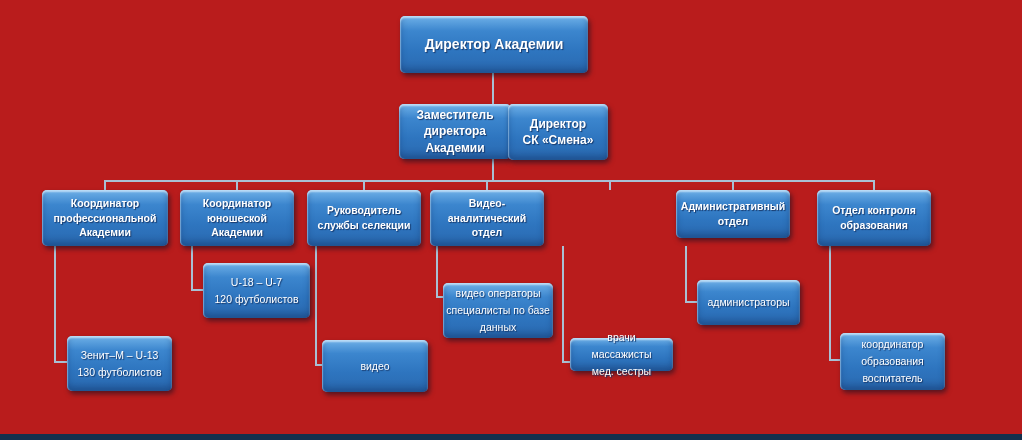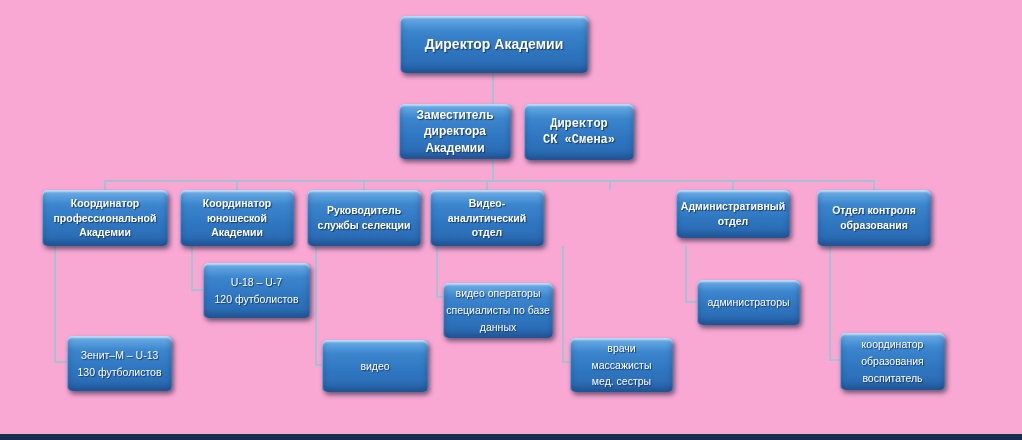--- a/index.html
+++ b/index.html
@@ -1,18 +1,18 @@
 <!DOCTYPE html>
 <html><head>
 <meta charset="utf-8">
 <style>
   html,body { margin:0; padding:0; background:#0e2235; }
   .stage {
     position:relative; width:1022px; height:440px; overflow:hidden;
-    background:#f9a8d4;
+    background:#b91c1c;
     font-family:"Liberation Sans", sans-serif;
   }
   .bottom-strip { position:absolute; left:0; top:434px; width:1022px; height:6px; background:#15304d; }
   .line { position:absolute; background:#a9c0d4; }
   .node {
     position:absolute; box-sizing:border-box;
     display:flex; align-items:center; justify-content:center;
     text-align:center; color:#ffffff; white-space:pre-line;
     padding:2px 3px; border-radius:5px;
     background:linear-gradient(180deg,#6fb1e8 0%, #3c86ce 26%, #2e75bf 62%, #2a69b0 100%);
@@ -59,21 +59,21 @@
   <div class="line" style="left:685px;top:246px;width:2px;height:57px;"></div>
   <div class="line" style="left:685px;top:301px;width:12px;height:2px;"></div>
   <div class="line" style="left:829px;top:246px;width:2px;height:115px;"></div>
   <div class="line" style="left:829px;top:359px;width:11px;height:2px;"></div>
 
   <div class="node lvl1" style="left:400px;top:16px;width:188px;height:57px;">Директор Академии</div>
 
   <div class="node lvl2" style="left:364px;top:104px;width:112px;height:55px;margin-left:35px;">Заместитель
 директора
 Академии</div>
-  <div class="node lvl2" style="left:524px;top:104px;width:110px;height:56px;font-family:Liberation Mono, monospace;">Директор
+  <div class="node lvl2" style="left:508px;top:104px;width:100px;height:56px;">Директор
 СК «Смена»</div>
 
   <div class="node lvl3" style="left:42px;top:190px;width:126px;height:56px;">Координатор
 профессиональной
 Академии</div>
   <div class="node lvl3" style="left:180px;top:190px;width:114px;height:56px;">Координатор
 юношеской
 Академии</div>
   <div class="node lvl3" style="left:307px;top:190px;width:114px;height:56px;">Руководитель
 службы селекции</div>
@@ -84,21 +84,21 @@
   <div class="node lvl3" style="left:817px;top:190px;width:114px;height:56px;">Отдел контроля
 образования</div>
 
   <div class="node lvl4" style="left:67px;top:336px;width:105px;height:55px;">Зенит–М – U-13
 130 футболистов</div>
   <div class="node lvl4" style="left:203px;top:263px;width:107px;height:55px;">U-18 – U-7
 120 футболистов</div>
   <div class="node lvl4" style="left:322px;top:340px;width:106px;height:52px;">видео</div>
   <div class="node lvl4" style="left:443px;top:283px;width:110px;height:55px;">видео операторы
 специалисты по базе данных</div>
-  <div class="node lvl4" style="left:570px;top:338px;width:103px;height:54px;">врачи
+  <div class="node lvl4" style="left:570px;top:338px;width:103px;height:33px;">врачи
 массажисты
 мед. сестры</div>
   <div class="node lvl4" style="left:697px;top:280px;width:103px;height:45px;">администраторы</div>
   <div class="node lvl4" style="left:840px;top:333px;width:105px;height:57px;">координатор
 образования
 воспитатель</div>
 
   <div class="bottom-strip"></div>
 </div>
 

